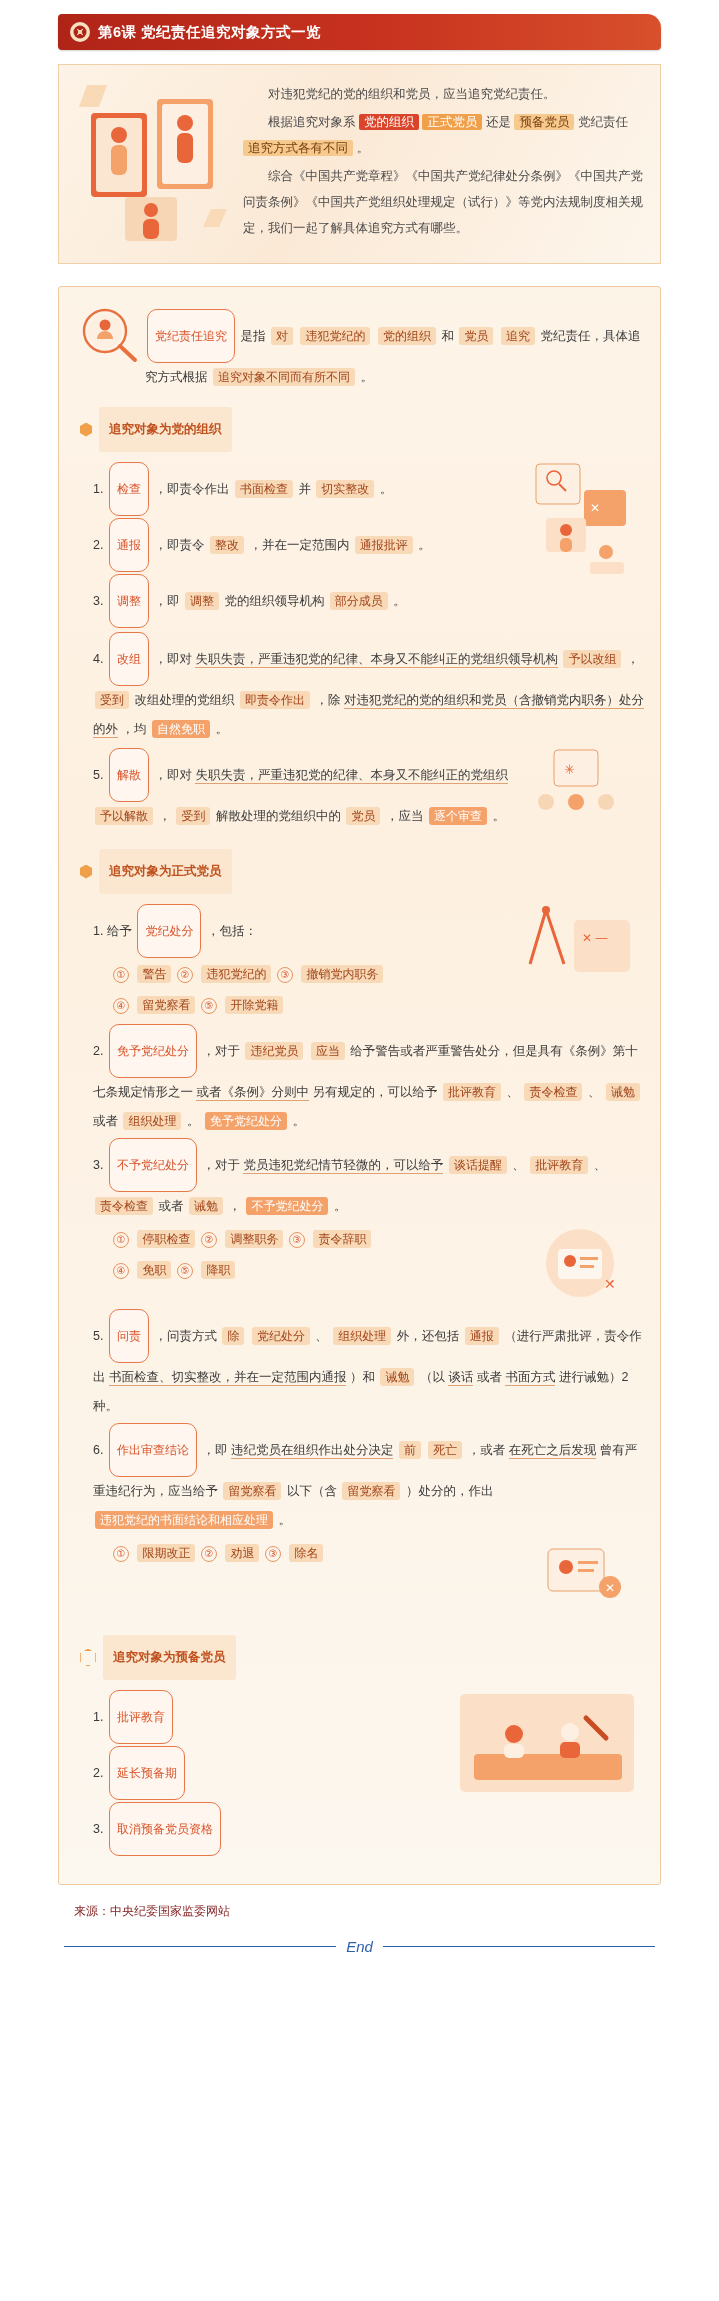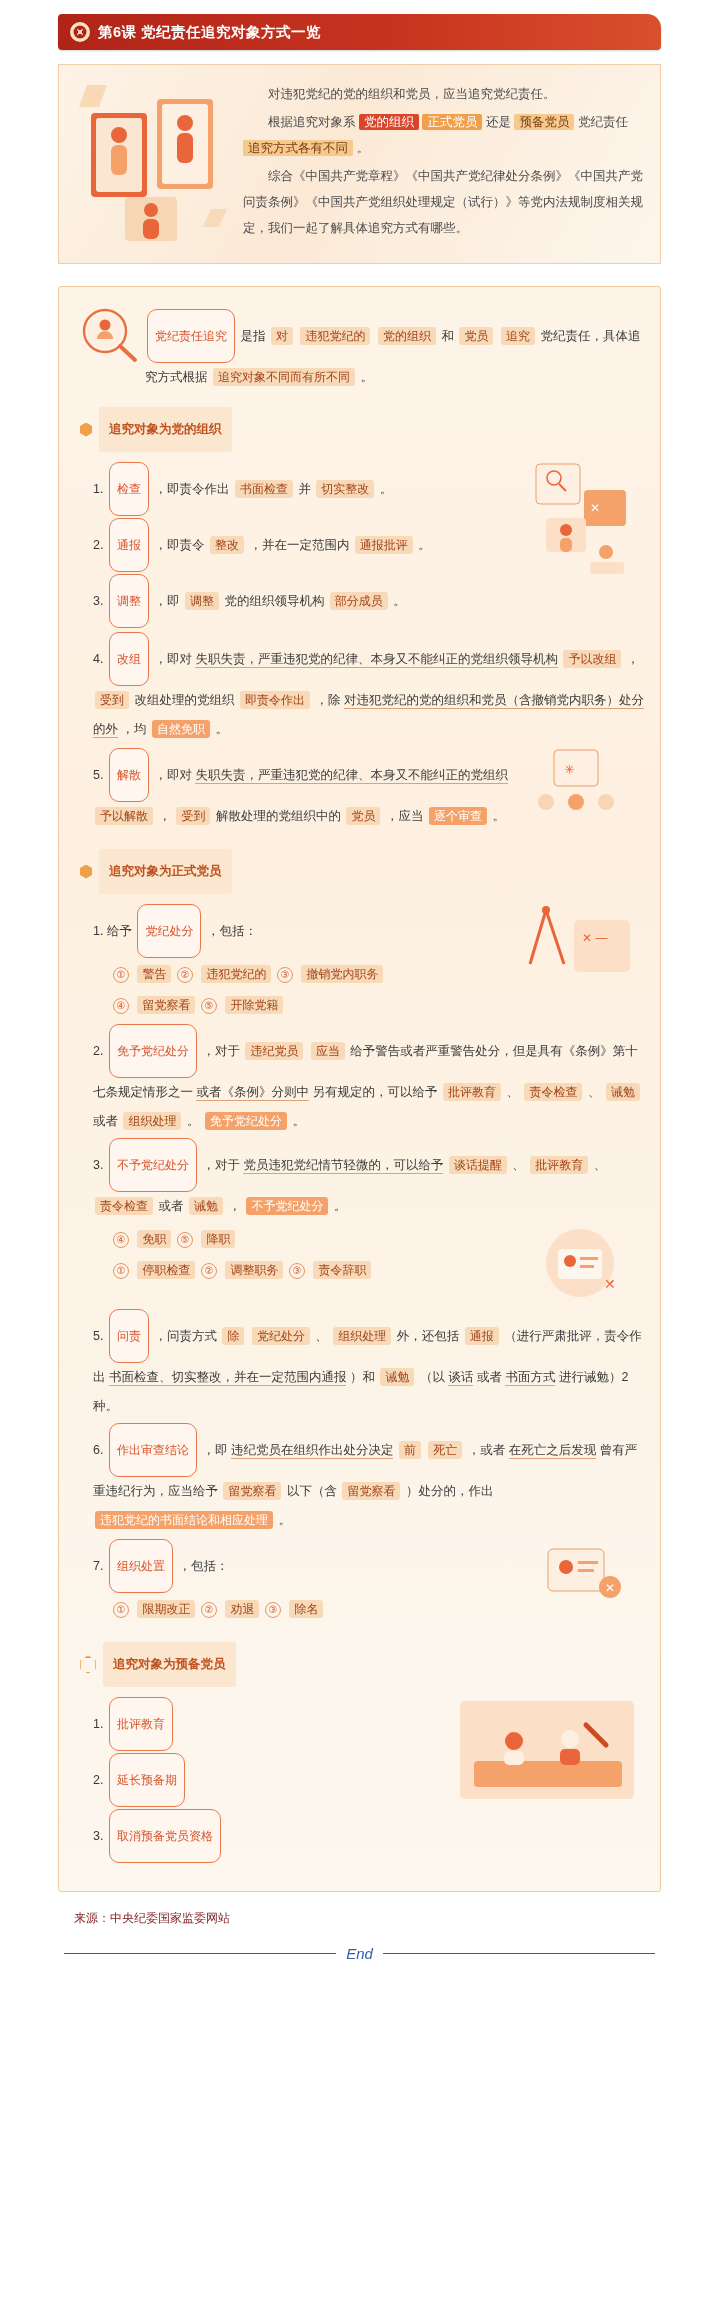--- a/index.html
+++ b/index.html
@@ -357,32 +357,32 @@
       <span>或者</span>
       <span class="tag-solid">诫勉</span>
       <span>，</span>
       <span class="tag-deep">不予党纪处分</span>
       <span>。</span>
     </div>
 
     <div class="row">
       <div class="col-tx">
         <div class="item sub">
-          <span class="circ">④</span>
-          <span class="tag-solid">免职</span>
-          <span class="circ">⑤</span>
-          <span class="tag-solid">降职</span>
-        </div>
-        <div class="item sub">
           <span class="circ">①</span>
           <span class="tag-solid">停职检查</span>
           <span class="circ">②</span>
           <span class="tag-solid">调整职务</span>
           <span class="circ">③</span>
           <span class="tag-solid">责令辞职</span>
+        </div>
+        <div class="item sub">
+          <span class="circ">④</span>
+          <span class="tag-solid">免职</span>
+          <span class="circ">⑤</span>
+          <span class="tag-solid">降职</span>
         </div>
       </div>
       <div class="col-art">
         <svg width="112" height="80" viewBox="0 0 112 80">
           <circle cx="56" cy="40" r="34" fill="#fbe0c7"></circle>
           <rect x="34" y="26" width="44" height="30" rx="4" fill="#fdf6ee"></rect>
           <circle cx="46" cy="38" r="6" fill="#e9653a"></circle>
           <rect x="56" y="34" width="18" height="3" fill="#f4a26a"></rect>
           <rect x="56" y="42" width="14" height="3" fill="#f4a26a"></rect>
           <text x="80" y="66" font-size="14" fill="#e9653a">✕</text>
@@ -424,25 +424,20 @@
       <span class="tag-solid">留党察看</span>
       <span>以下（含</span>
       <span class="tag-solid">留党察看</span>
       <span>）处分的，作出</span>
       <span class="tag-deep">违犯党纪的书面结论和相应处理</span>
       <span>。</span>
     </div>
 
     <div class="row">
       <div class="col-tx">
-        <div class="item">
-          <span>7.</span>
-          <span class="tag">组织处置</span>
-          <span>，包括：</span>
-        </div>
         <div class="item sub">
           <span class="circ">①</span>
           <span class="tag-solid">限期改正</span>
           <span class="circ">②</span>
           <span class="tag-solid">劝退</span>
           <span class="circ">③</span>
           <span class="tag-solid">除名</span>
         </div>
       </div>
       <div class="col-art">

